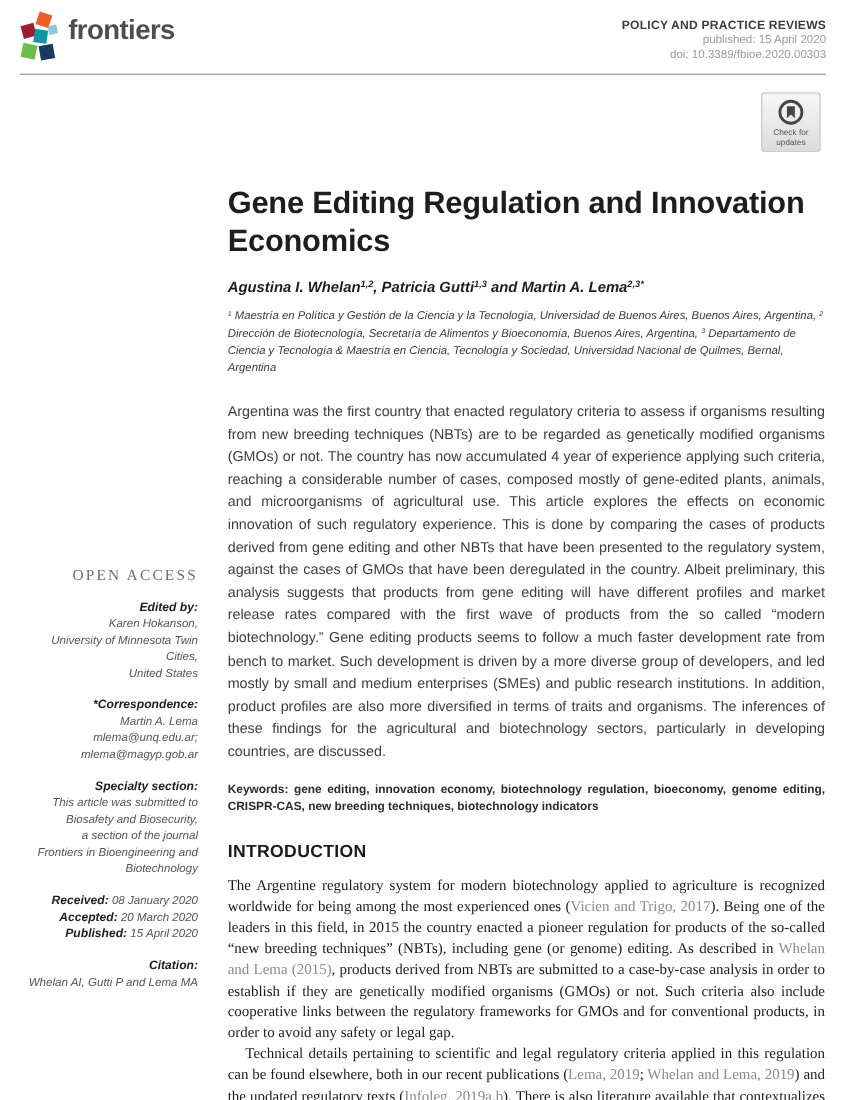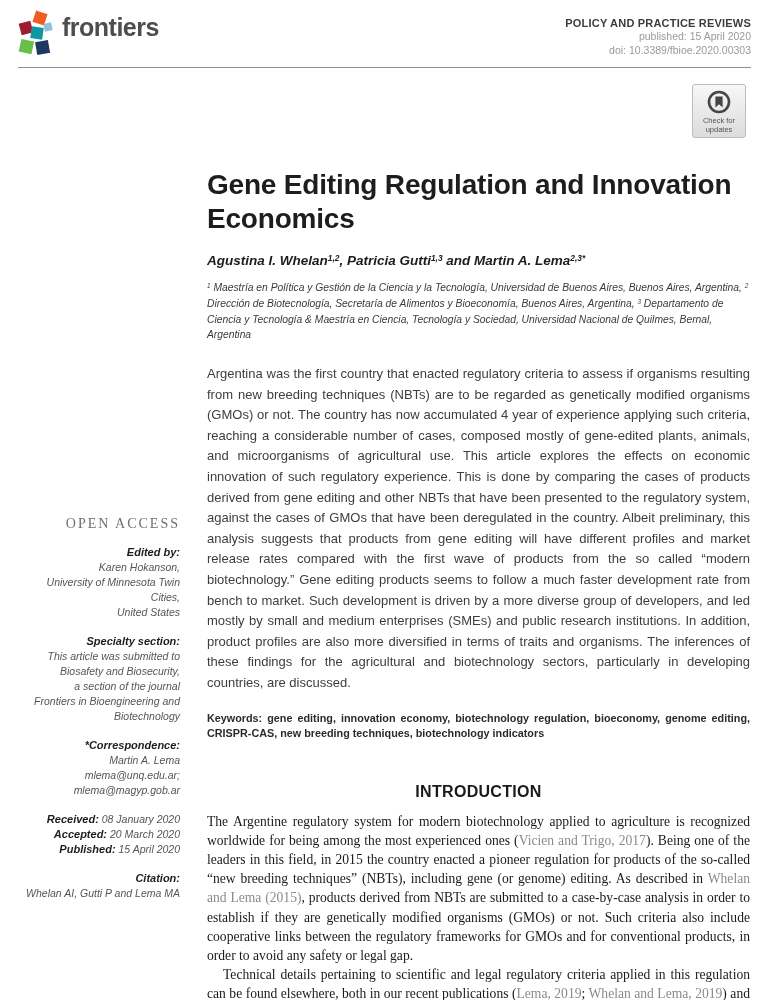--- a/index.html
+++ b/index.html
@@ -55,21 +55,21 @@
   .main { position:absolute; left:207px; top:160px; width:543px; }
   .title {
     font-size:28px; line-height:34px; font-weight:bold; color:#1d1d1d;
     letter-spacing:-0.2px; margin-top:8px;
   }
   .authors { margin-top:17px; font-size:13.5px; font-weight:bold; font-style:italic; color:#1d1d1d; }
   .affiliations { margin-top:12px; font-size:10.3px; font-style:italic; color:#3a3a3a; line-height:15px; }
   sup { font-size:0.62em; vertical-align:baseline; position:relative; top:-0.45em; }
   .abstract { margin-top:22px; font-size:13px; line-height:20.6px; color:#3d3d3d; text-align:justify; }
   .keywords { margin-top:17px; font-size:10.8px; font-weight:bold; color:#2b2b2b; line-height:15px; text-align:justify; }
-  .section-heading { margin-top:42px; font-size:16px; font-weight:bold; color:#1a1a1a; letter-spacing:0.3px;text-align:center; }
+  .section-heading { margin-top:25px; font-size:16px; font-weight:bold; color:#1a1a1a; letter-spacing:0.3px; }
   .body-text {
     margin-top:11px; font-family:"Liberation Serif", serif;
     font-size:13.6px; line-height:19.2px; color:#1a1a1a; text-align:justify;
   }
   .body-text p + p { text-indent:16px; }
   .cite { color:#8a8a8a; cursor:pointer; }
 </style>
 </head>
 <body>
 
@@ -115,36 +115,36 @@
       <div class="side-label">Edited by:</div>
       <div>
           <div>Karen Hokanson,</div>
           <div>University of Minnesota Twin Cities,</div>
           <div>United States</div>
         </div>
     </div>
 
 
     <div class="side-group">
+      <div class="side-label">*Correspondence:</div>
+      <div class="email">
+          <div>Martin A. Lema</div>
+          <div>mlema@unq.edu.ar;</div>
+          <div>mlema@magyp.gob.ar</div>
+        </div>
+    </div>
+
+    <div class="side-group">
       <div class="side-label">Specialty section:</div>
       <div>
           <div>This article was submitted to</div>
           <div>Biosafety and Biosecurity,</div>
           <div>a section of the journal</div>
           <div>Frontiers in Bioengineering and</div>
           <div>Biotechnology</div>
-        </div>
-    </div>
-
-    <div class="side-group">
-      <div class="side-label">*Correspondence:</div>
-      <div class="email">
-          <div>Martin A. Lema</div>
-          <div>mlema@unq.edu.ar;</div>
-          <div>mlema@magyp.gob.ar</div>
         </div>
     </div>
 
     <div class="side-group">
       <div class="date-row"><span class="side-label">Received:</span><span class="val"> 08 January 2020</span></div>
       <div class="date-row"><span class="side-label">Accepted:</span><span class="val"> 20 March 2020</span></div>
       <div class="date-row"><span class="side-label">Published:</span><span class="val"> 15 April 2020</span></div>
     </div>
 
     <div class="side-group">

